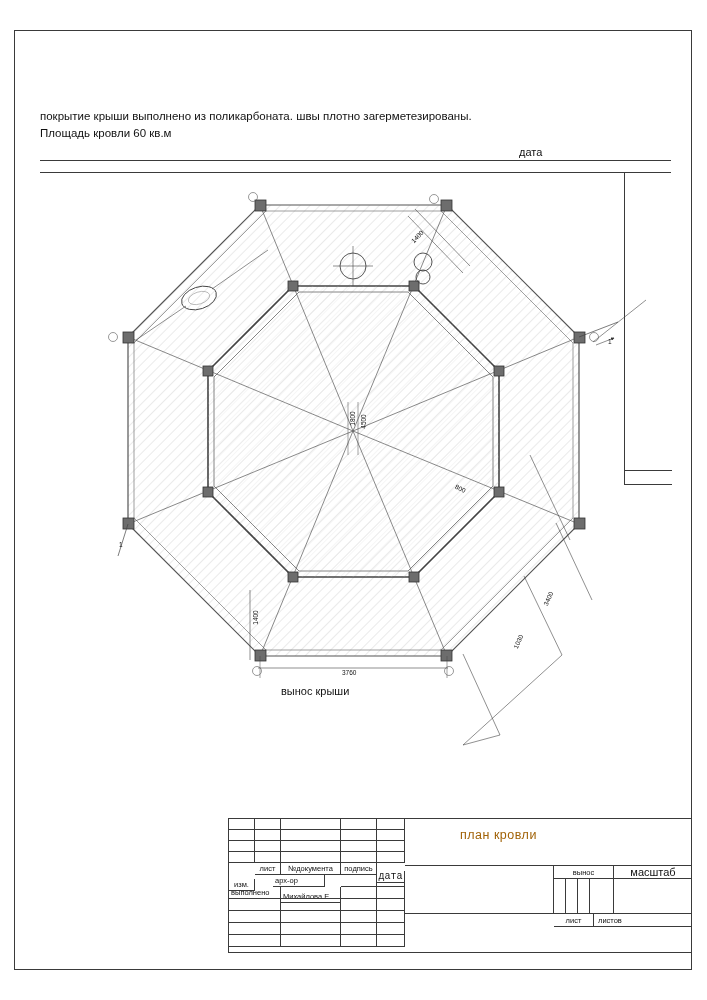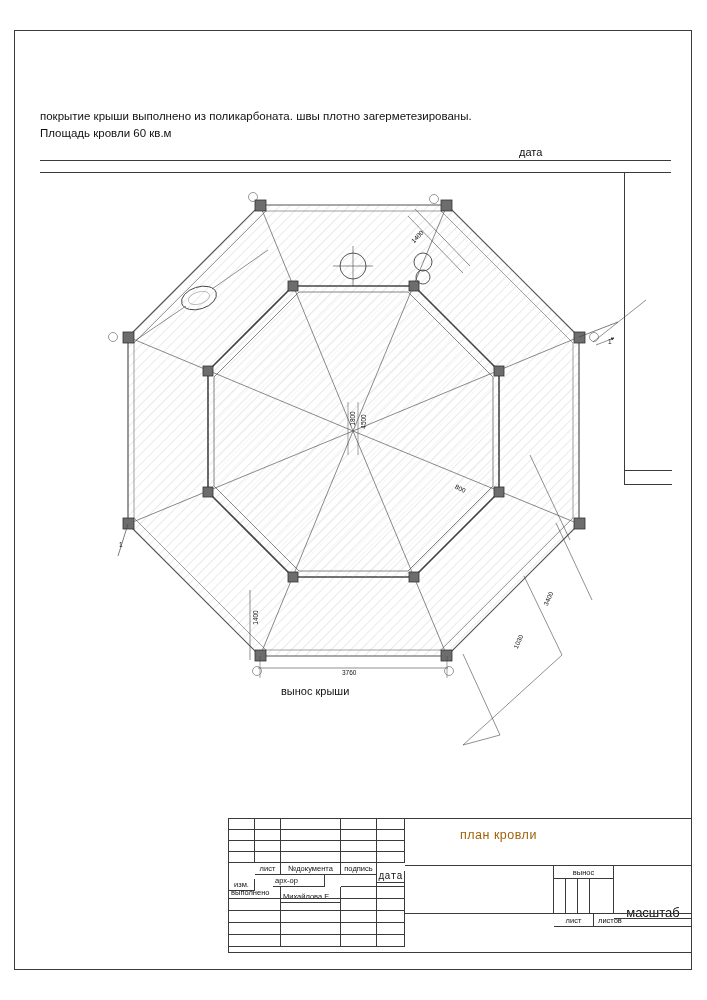--- a/index.html
+++ b/index.html
@@ -220,21 +220,21 @@
     <div class="cell" style="left:148px;top:104px;width:28px;height:12px;"></div>
 
     <div class="cell" style="left:0;top:116px;width:52px;height:12px;"></div>
     <div class="cell" style="left:52px;top:116px;width:60px;height:12px;"></div>
     <div class="cell" style="left:112px;top:116px;width:36px;height:12px;"></div>
     <div class="cell" style="left:148px;top:116px;width:28px;height:12px;"></div>
 
     <div class="cell" style="left:176px;top:0;width:287px;height:47px;border-right:none;"></div>
 
     <div class="cell" style="left:325px;top:47px;width:60px;height:13px;font-size:7.5px;">вынос</div>
-    <div class="cell" style="left:385px;top:47px;width:78px;height:13px;font-size:13px;border-right:none;margin-top:40px;">масштаб</div>
+    <div class="cell" style="left:385px;top:47px;width:78px;height:13px;font-size:11px;border-right:none;">масштаб</div>
 
     <div class="cell" style="left:325px;top:60px;width:60px;height:35px;"></div>
     <div class="cell" style="left:385px;top:60px;width:78px;height:35px;border-right:none;"></div>
 
     <div class="cell" style="left:176px;top:47px;width:149px;height:48px;"></div>
     <div class="cell" style="left:325px;top:60px;width:12px;height:35px;"></div>
     <div class="cell" style="left:337px;top:60px;width:12px;height:35px;"></div>
     <div class="cell" style="left:349px;top:60px;width:12px;height:35px;"></div>
 
     <div class="cell" style="left:325px;top:95px;width:40px;height:13px;font-size:7.5px;">лист</div>

